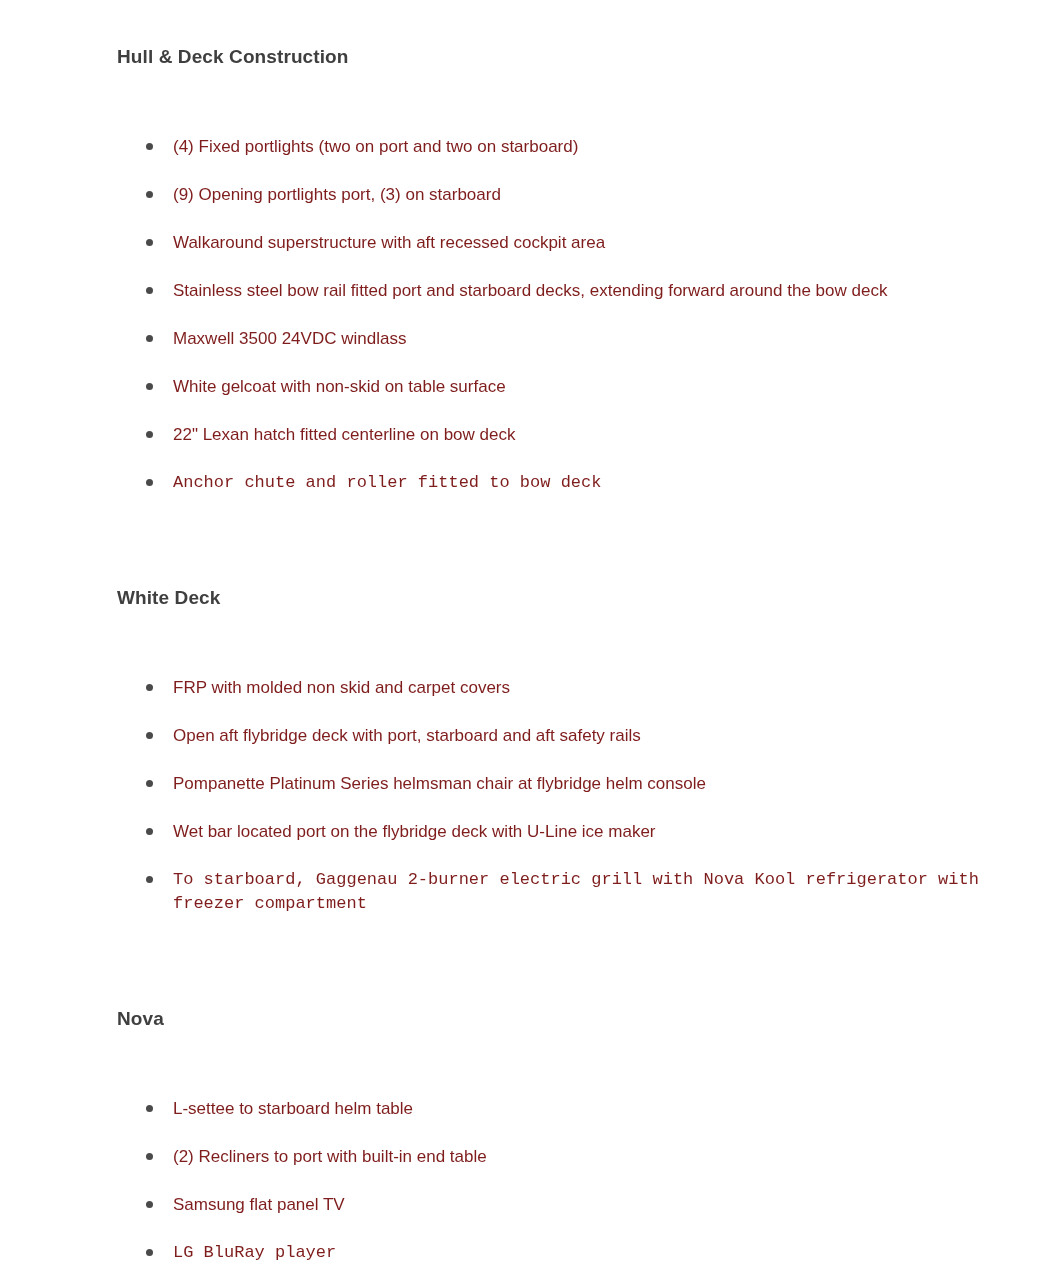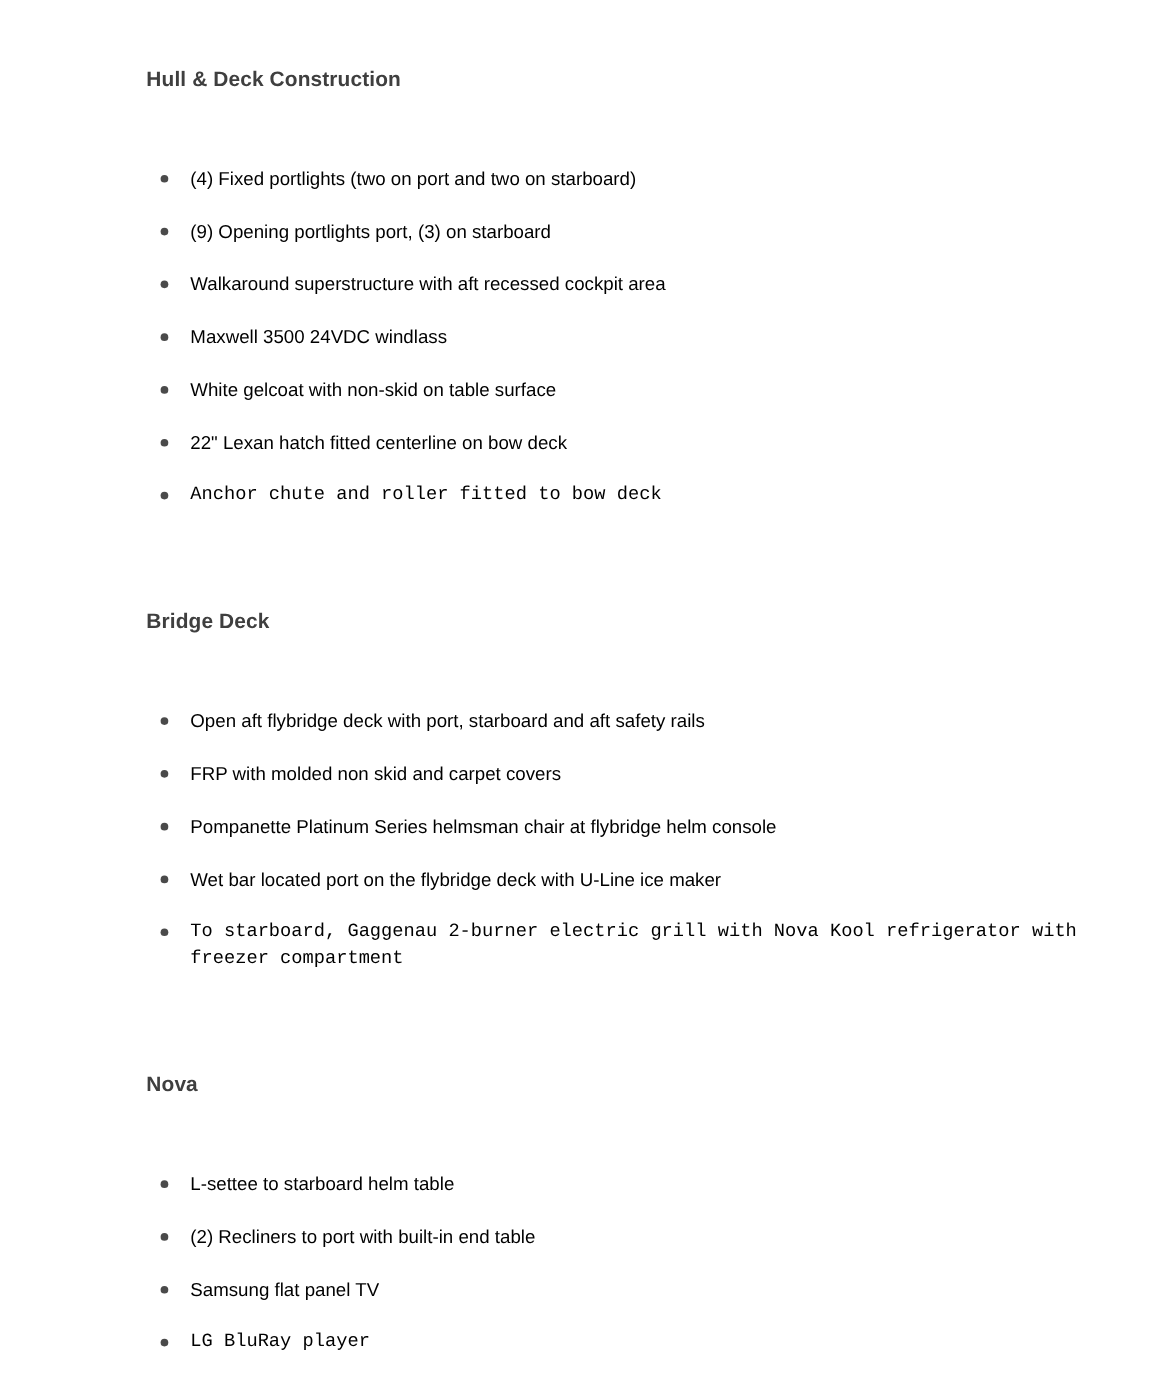--- a/index.html
+++ b/index.html
@@ -17,39 +17,39 @@
     box-sizing: border-box;
     width: 1058px;
     min-height: 1266px;
     padding: 47px 60px 29px 117px;
     background: #ffffff;
   }
   .spec-section + .spec-section {
     margin-top: 93px;
   }
   .spec-section h3 {
-    margin: 16px;
+    margin: 0;
     font-size: 19px;
     line-height: 19px;
     font-weight: 700;
     color: #3f3f3f;
     letter-spacing: 0.1px;
   }
   .spec-list {
     list-style: none;
     margin: 69px 0 0 0;
     padding: 0 0 0 29px;
   }
   .spec-list li {
     position: relative;
     padding-left: 27px;
     margin-bottom: 24px;
     font-size: 17px;
     line-height: 24px;
-    color: #000000;
+    color: #7f1d1d;
   }
   .spec-list li:last-child {
     margin-bottom: 0;
     font-family: Liberation Mono, monospace;
   }
   .bullet-dot {
     position: absolute;
     left: 0;
     top: 8px;
     width: 7px;
@@ -62,32 +62,33 @@
 <body>
 
 <div class="page">
 
   <section class="spec-section">
     <h3>Hull &amp; Deck Construction</h3>
     <ul class="spec-list">
       <li><span class="bullet-dot"></span><span>(4) Fixed portlights (two on port and two on starboard)</span></li>
       <li><span class="bullet-dot"></span><span>(9) Opening portlights port, (3) on starboard</span></li>
       <li><span class="bullet-dot"></span><span>Walkaround superstructure with aft recessed cockpit area</span></li>
+      <li><span class="bullet-dot"></span><span>Stainless steel bow rail fitted port and starboard decks, extending forward around the bow deck</span></li>
       <li><span class="bullet-dot"></span><span>Maxwell 3500 24VDC windlass</span></li>
       <li><span class="bullet-dot"></span><span>White gelcoat with non-skid on table surface</span></li>
       <li><span class="bullet-dot"></span><span>22" Lexan hatch fitted centerline on bow deck</span></li>
       <li><span class="bullet-dot"></span><span>Anchor chute and roller fitted to bow deck</span></li>
     </ul>
   </section>
 
   <section class="spec-section">
-    <h3>Bridge Deck</h3>
+    <h3>White Deck</h3>
     <ul class="spec-list">
+      <li><span class="bullet-dot"></span><span>FRP with molded non skid and carpet covers</span></li>
       <li><span class="bullet-dot"></span><span>Open aft flybridge deck with port, starboard and aft safety rails</span></li>
-      <li><span class="bullet-dot"></span><span>FRP with molded non skid and carpet covers</span></li>
       <li><span class="bullet-dot"></span><span>Pompanette Platinum Series helmsman chair at flybridge helm console</span></li>
       <li><span class="bullet-dot"></span><span>Wet bar located port on the flybridge deck with U-Line ice maker</span></li>
       <li><span class="bullet-dot"></span><span>To starboard, Gaggenau 2-burner electric grill with Nova Kool refrigerator with freezer compartment</span></li>
     </ul>
   </section>
 
   <section class="spec-section">
     <h3>Nova</h3>
     <ul class="spec-list">
       <li><span class="bullet-dot"></span><span>L-settee to starboard helm table</span></li>

